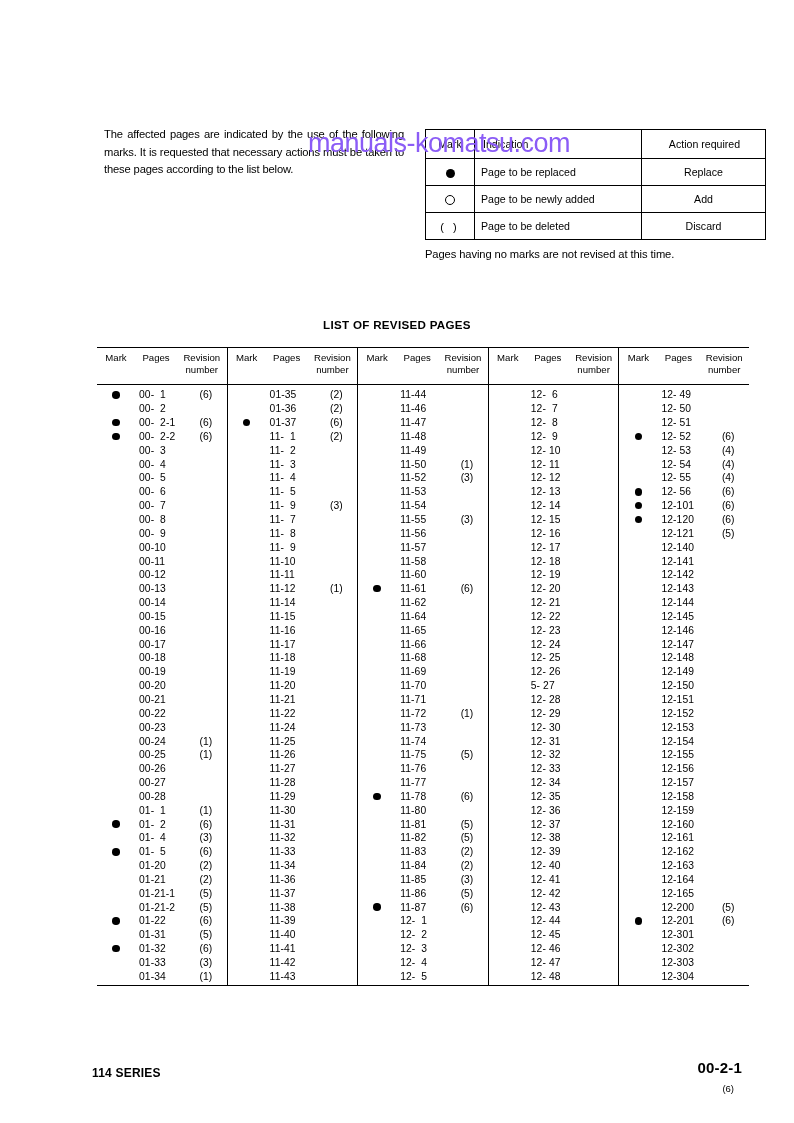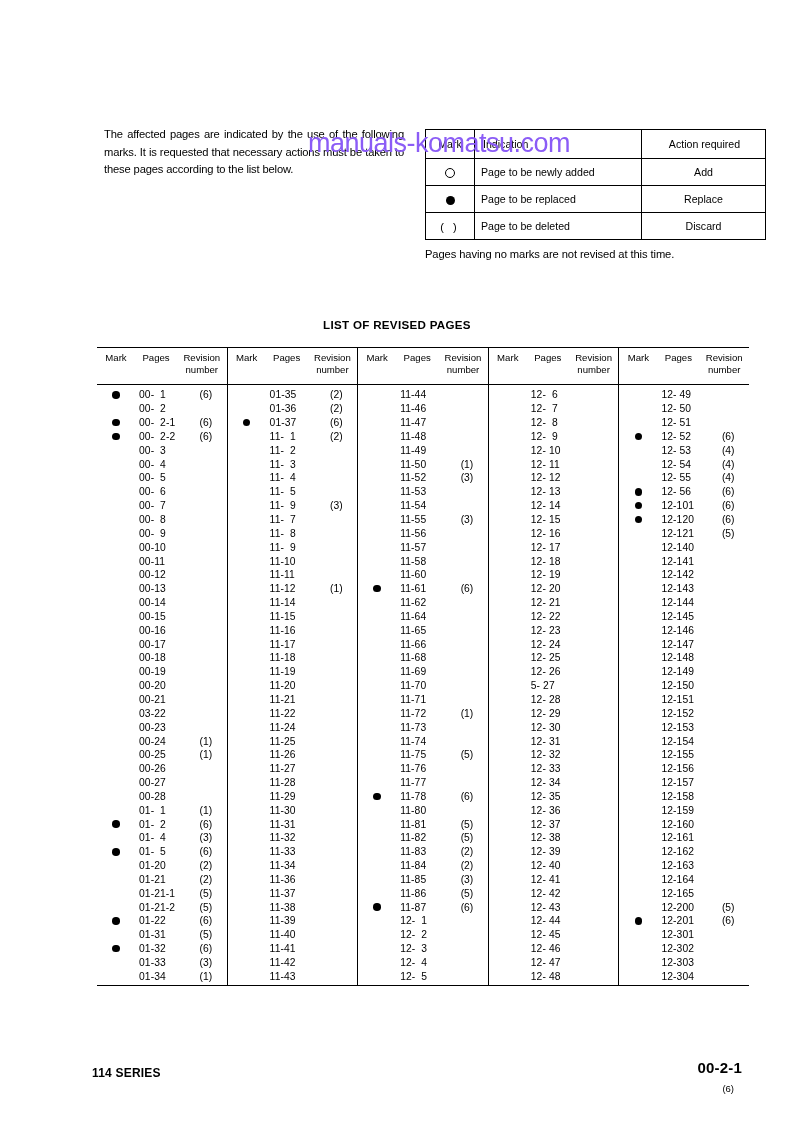--- a/index.html
+++ b/index.html
@@ -250,28 +250,28 @@
     <table class="legend-table">
       <thead>
         <tr>
           <td class="col-mark">Mark</td>
           <td class="col-ind">Indication</td>
           <td class="col-act">Action required</td>
         </tr>
       </thead>
       <tbody id="legend-body">
           <tr>
+            <td class="col-mark"><span class="mark-circle-filled"></span></td>
+            <td class="col-ind">Page to be replaced</td>
+            <td class="col-act">Replace</td>
+          </tr>
+          <tr>
             <td class="col-mark"><span class="mark-circle-open"></span></td>
             <td class="col-ind">Page to be newly added</td>
             <td class="col-act">Add</td>
-          </tr>
-          <tr>
-            <td class="col-mark"><span class="mark-circle-filled"></span></td>
-            <td class="col-ind">Page to be replaced</td>
-            <td class="col-act">Replace</td>
           </tr>
           <tr>
             <td class="col-mark"><span class="mark-paren">(  )</span></td>
             <td class="col-ind">Page to be deleted</td>
             <td class="col-act">Discard</td>
           </tr>
         </tbody>
     </table>
   </div>
 
@@ -451,21 +451,21 @@
                   <div class="c-pages">00-20</div>
                   <div class="c-rev"></div>
                 </div>
                 <div class="row">
                   <div class="c-mark"></div>
                   <div class="c-pages">00-21</div>
                   <div class="c-rev"></div>
                 </div>
                 <div class="row">
                   <div class="c-mark"></div>
-                  <div class="c-pages">03-22</div>
+                  <div class="c-pages">00-22</div>
                   <div class="c-rev"></div>
                 </div>
                 <div class="row">
                   <div class="c-mark"></div>
                   <div class="c-pages">00-23</div>
                   <div class="c-rev"></div>
                 </div>
                 <div class="row">
                   <div class="c-mark"></div>
                   <div class="c-pages">00-24</div>

